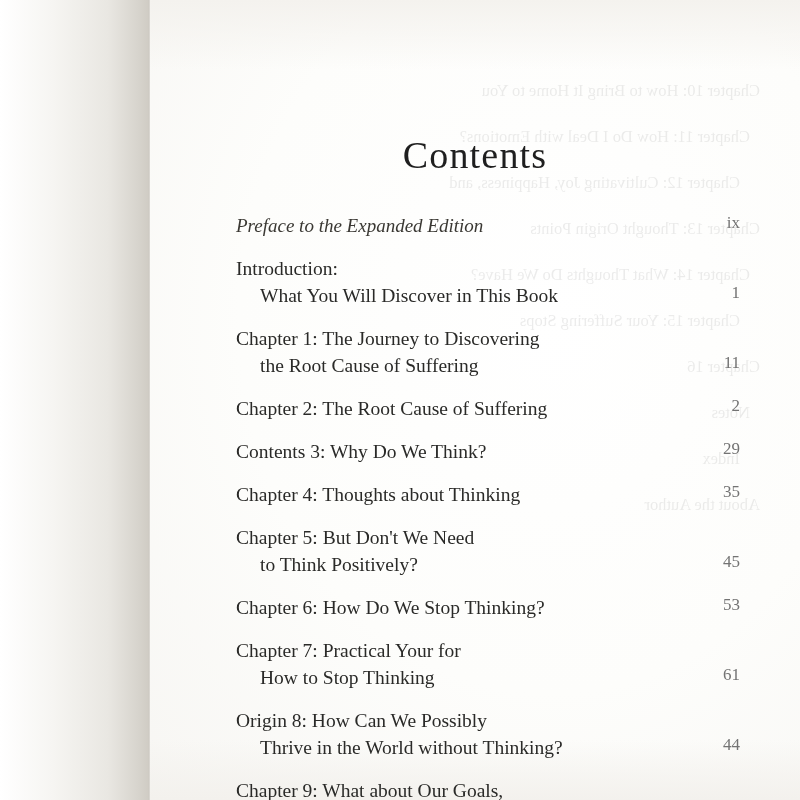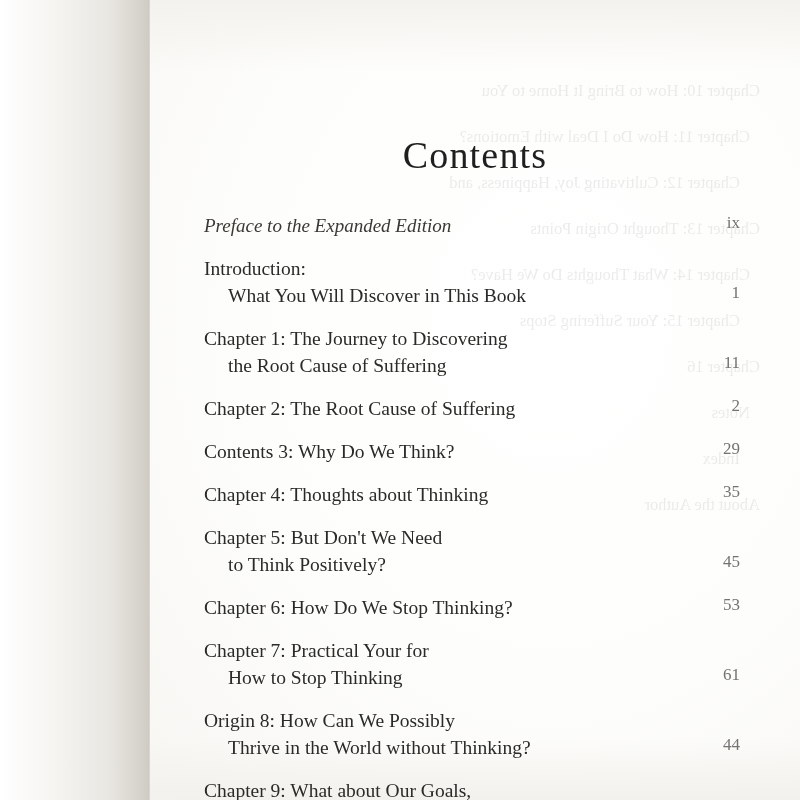--- a/index.html
+++ b/index.html
@@ -119,20 +119,21 @@
 
   .entry .lines {
     width: 470px;
   }
 
   .entry .l1, .entry .l2 {
     font-size: 19.5px;
     color: #2a2a28;
     line-height: 27px;
     white-space: nowrap;
+    margin-left: 32px;
   }
   .entry .l2 {
     padding-left: 24px;
   }
 
   .entry .pg {
     position: absolute;
     right: 0;
     font-size: 17px;
     color: #737373;

